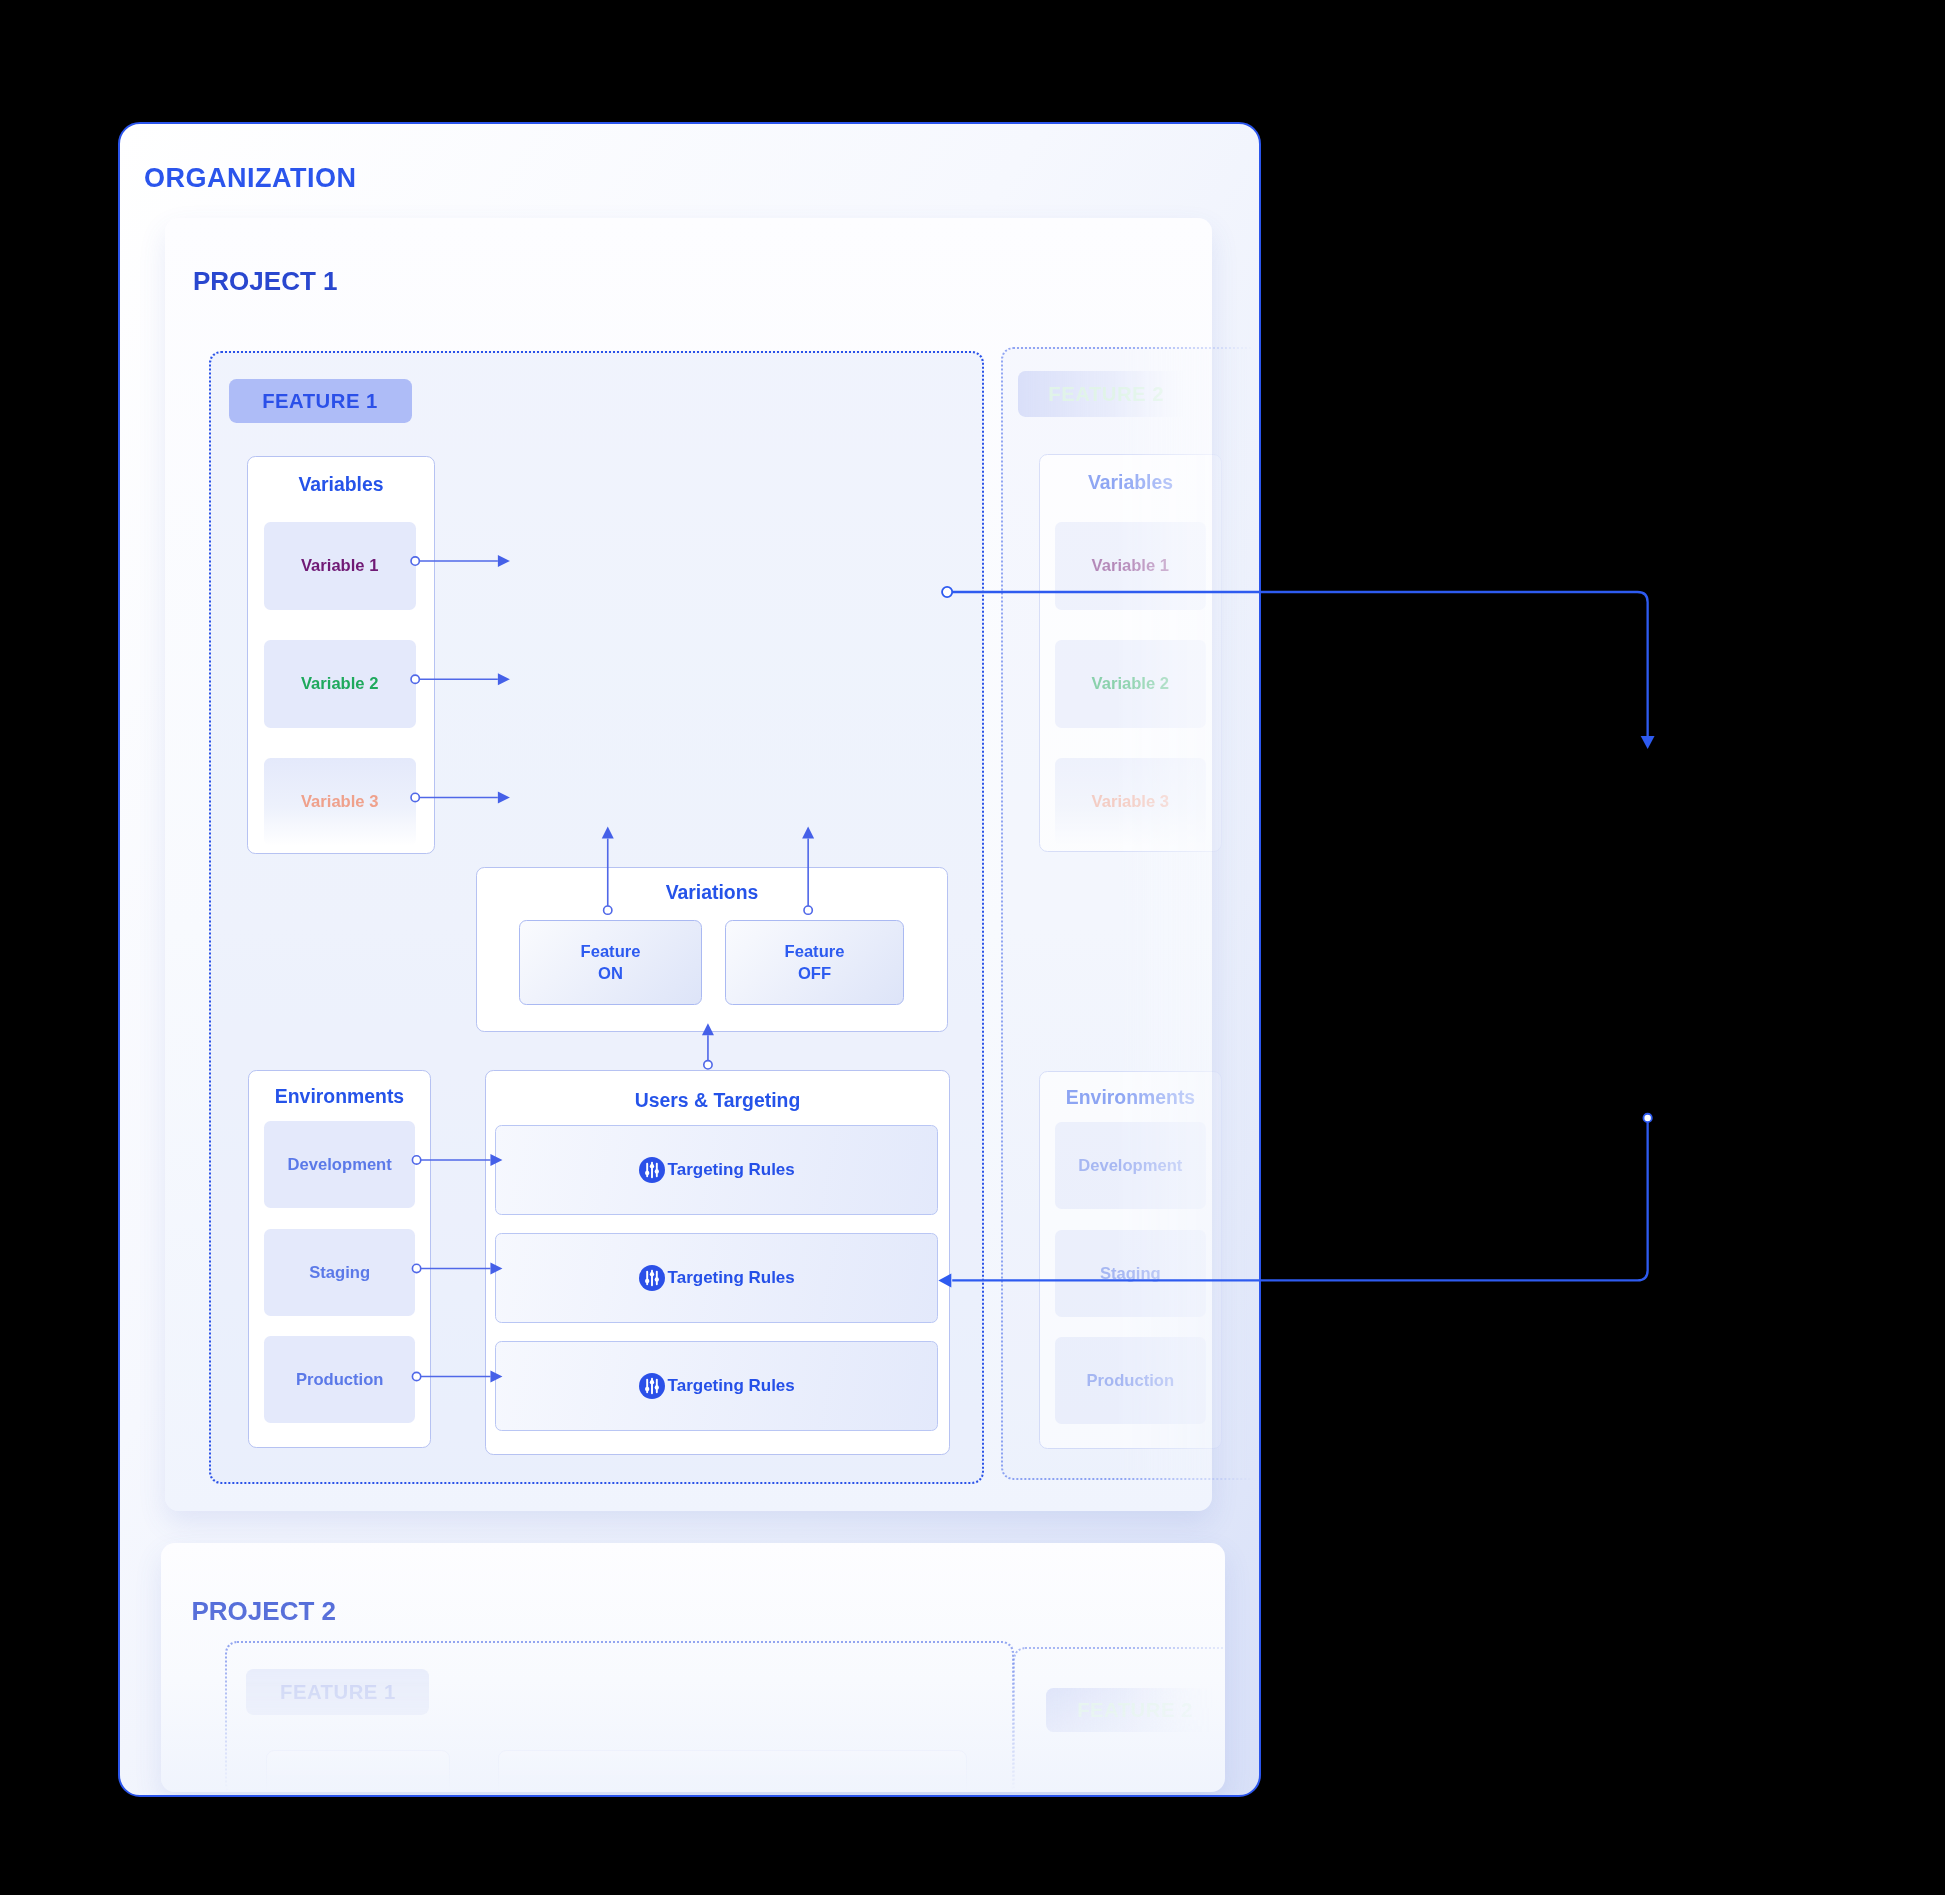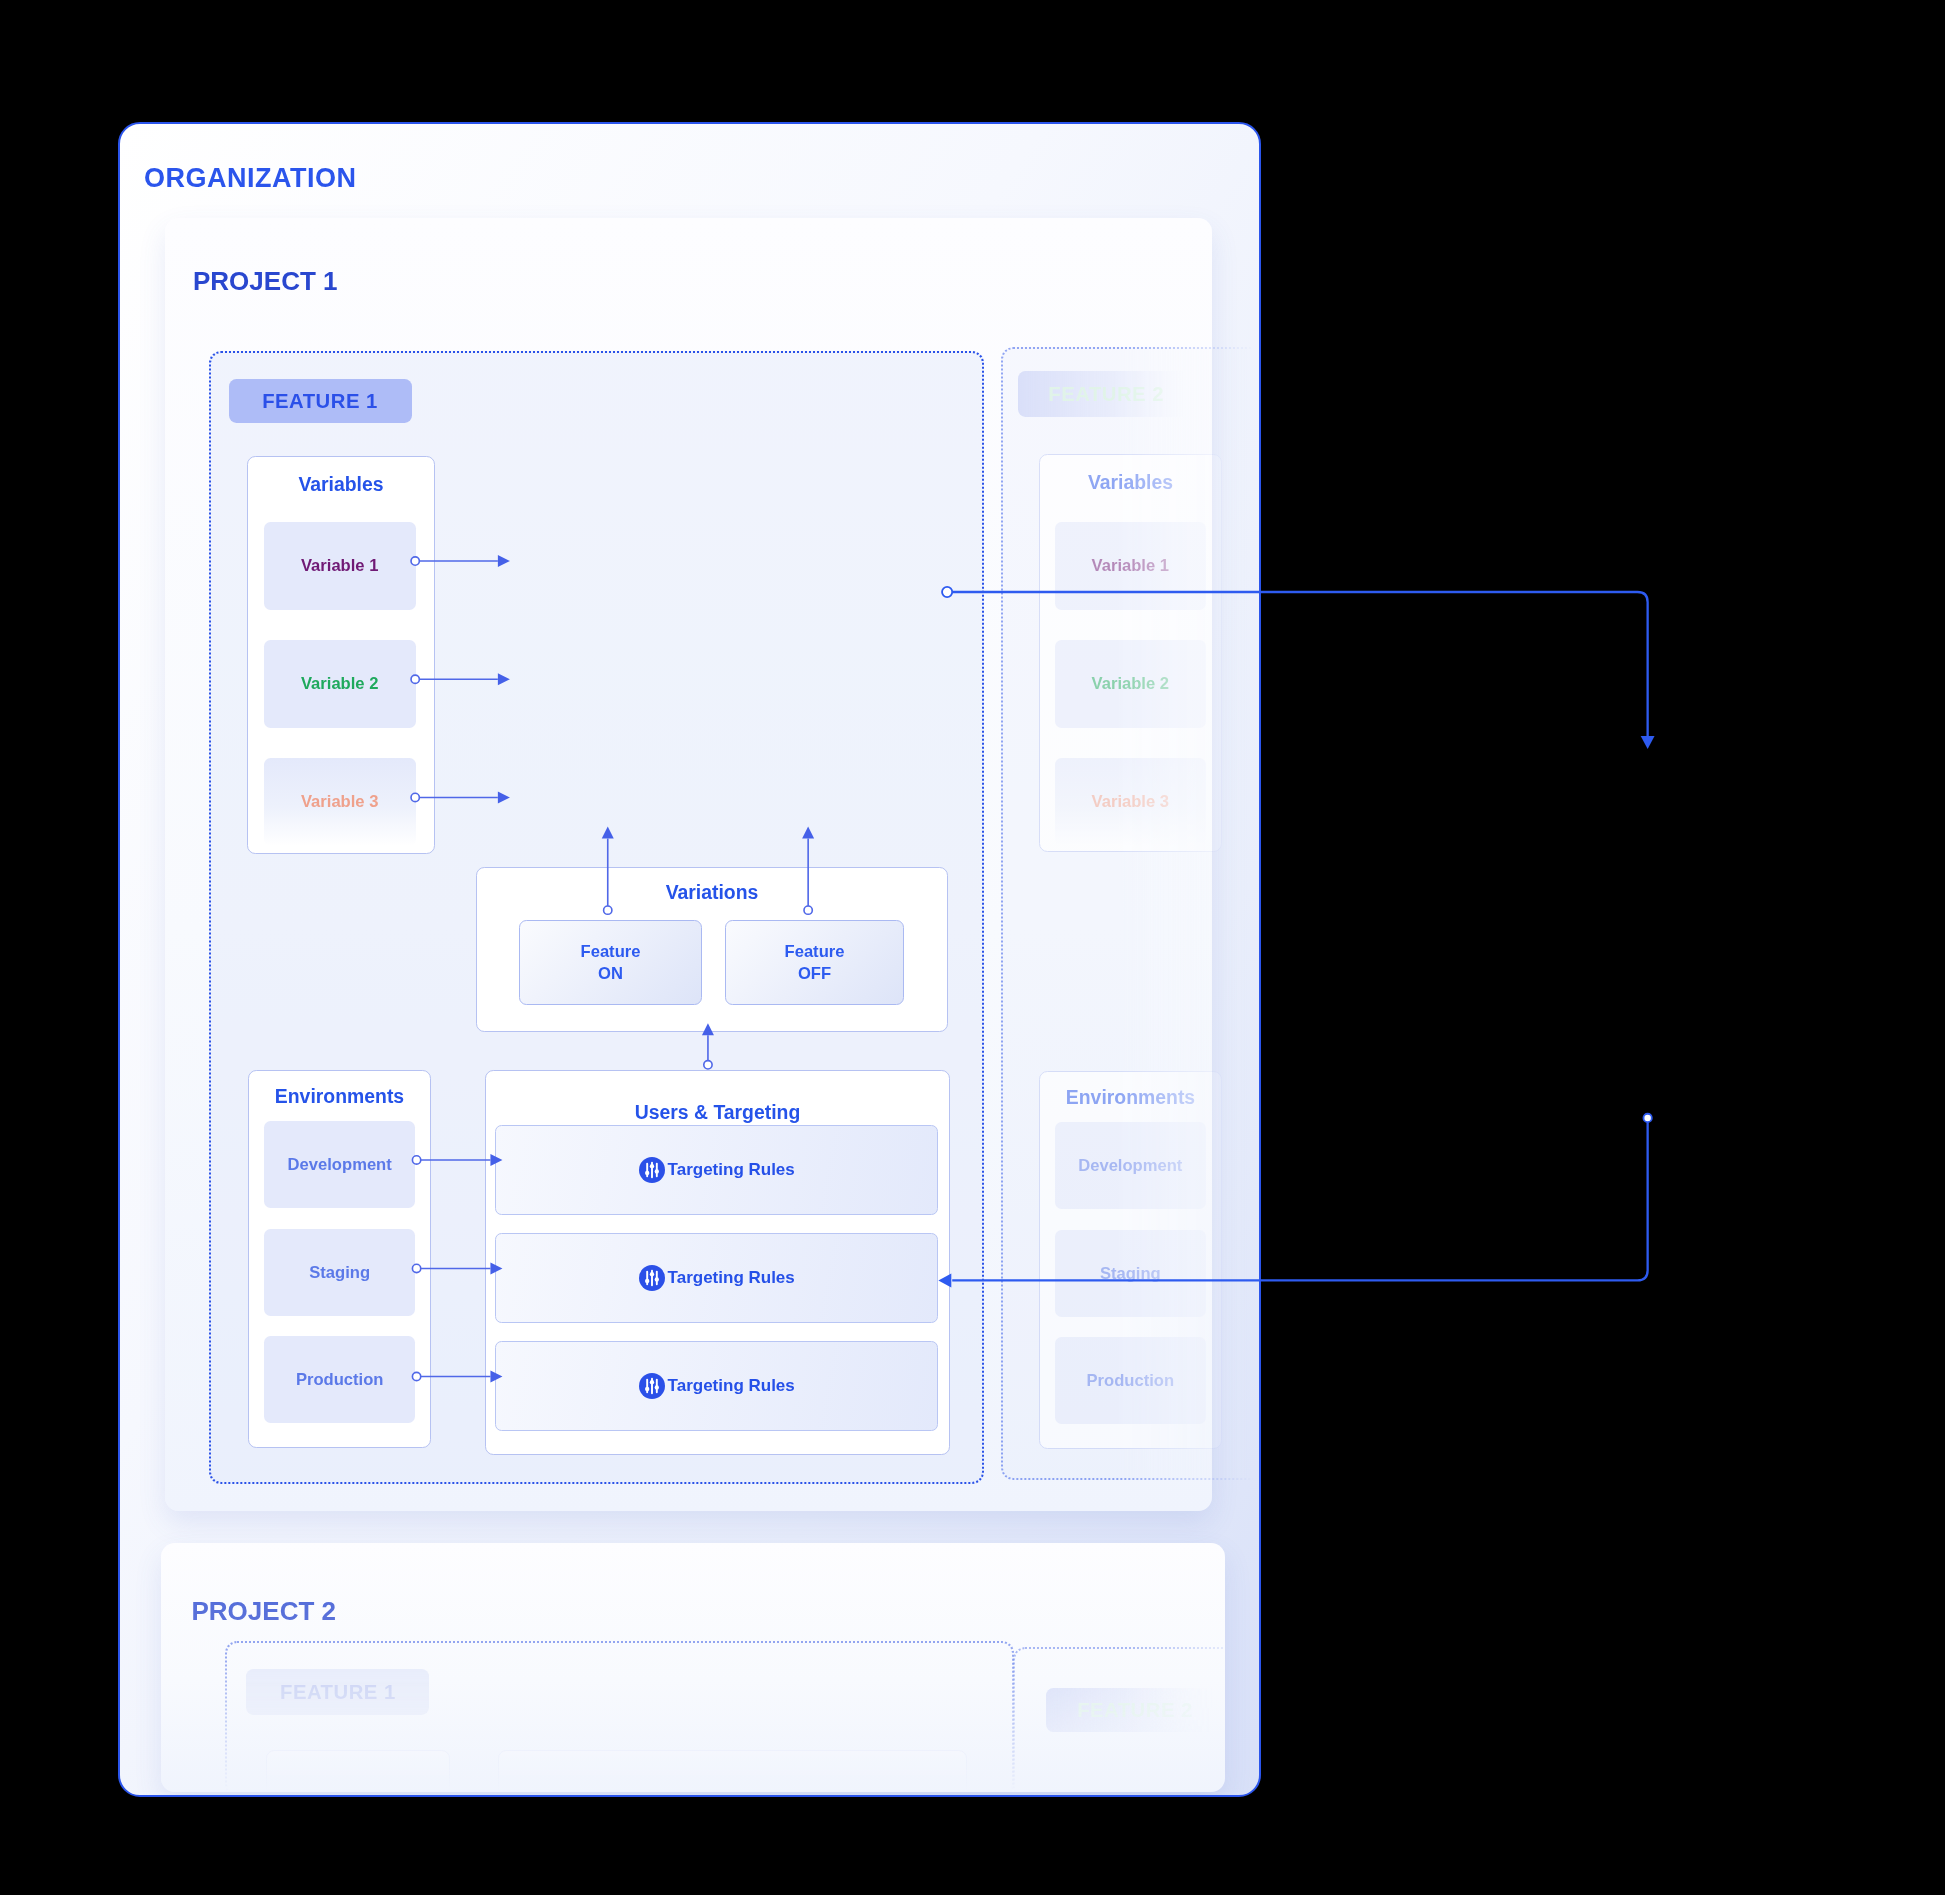--- a/index.html
+++ b/index.html
@@ -108,21 +108,21 @@
         </div>
 
         <div class="abs panel" style="left:37px;top:717px;width:181px;height:376px;">
           <div class="abs panel-title" style="top:14px;">Environments</div>
           <div class="abs item txt-env" style="left:15.2px;top:50px;width:151px;height:87px;">Development</div>
           <div class="abs item txt-env" style="left:15.2px;top:158px;width:151px;height:87px;">Staging</div>
           <div class="abs item txt-env" style="left:15.2px;top:265px;width:151px;height:87px;">Production</div>
         </div>
 
         <div class="abs panel" style="left:274px;top:717px;width:463px;height:383px;">
-          <div class="abs panel-title" style="top:30px;">Users &amp; Targeting</div>
+          <div class="abs panel-title" style="top:18px;">Users &amp; Targeting</div>
 
           <div class="abs trow" style="left:9.2px;top:54px;width:441px;height:88px;">
             <svg class="ticon" viewBox="0 0 54 54">
               <circle cx="27" cy="27" r="27" fill="#2b50e8"></circle>
               <g stroke="#fff" stroke-width="4" stroke-linecap="round">
                 <line x1="17" y1="14" x2="17" y2="40"></line>
                   <line x1="27" y1="12" x2="27" y2="42"></line>
                   <line x1="37" y1="14" x2="37" y2="40"></line>
               </g>
               <circle cx="17" cy="33" r="4.5" fill="#fff"></circle>

